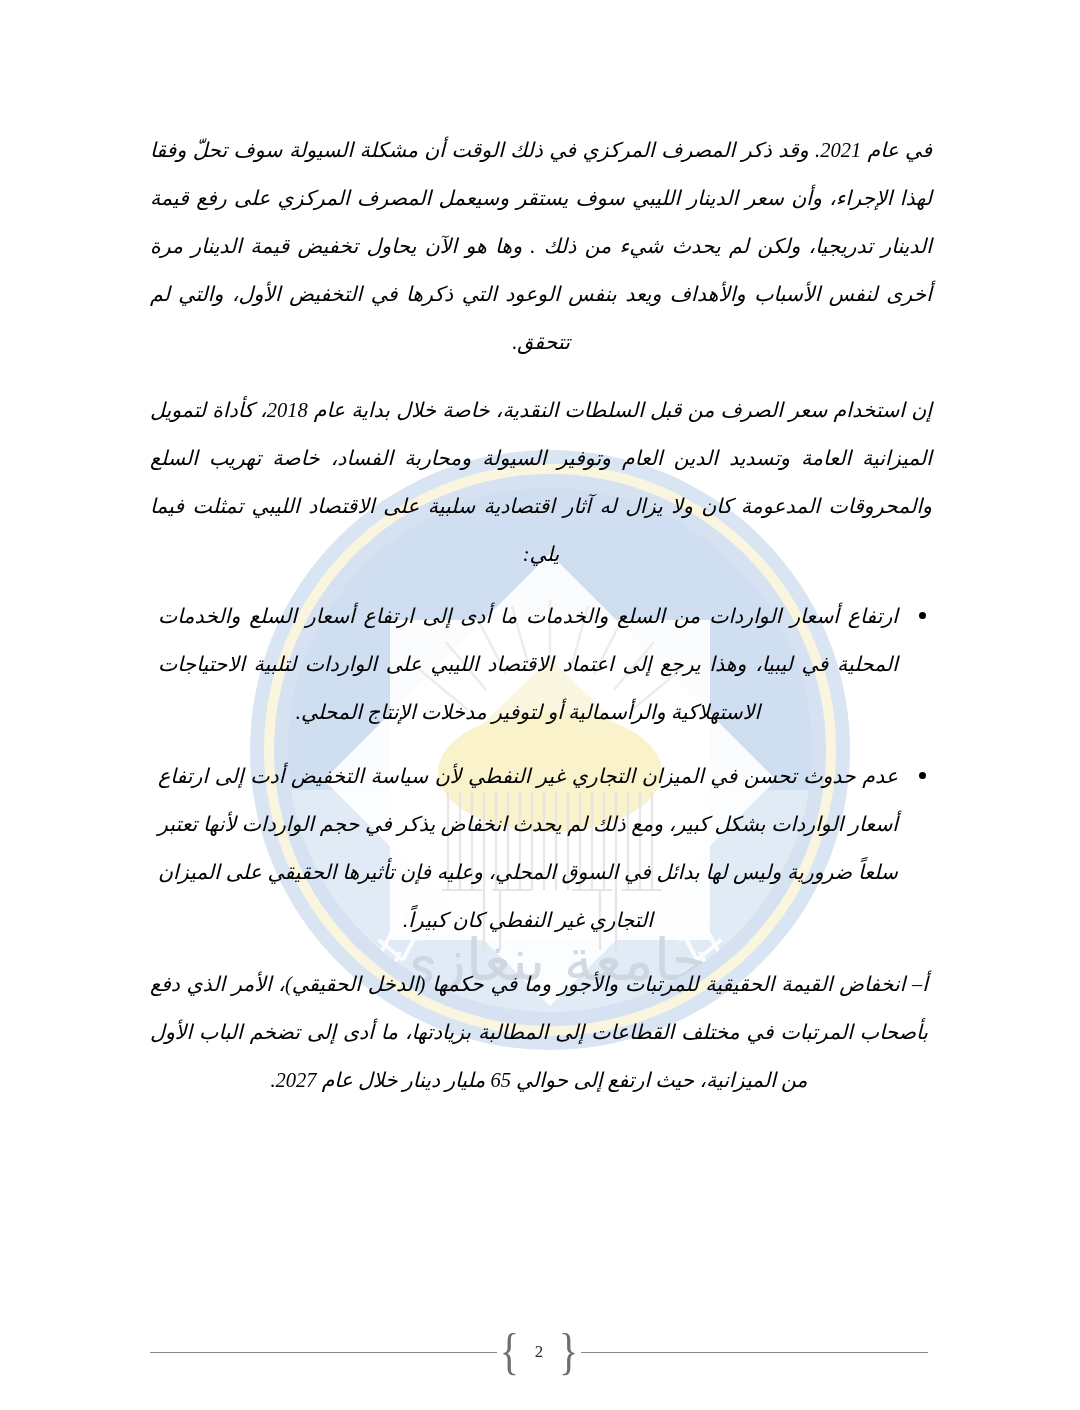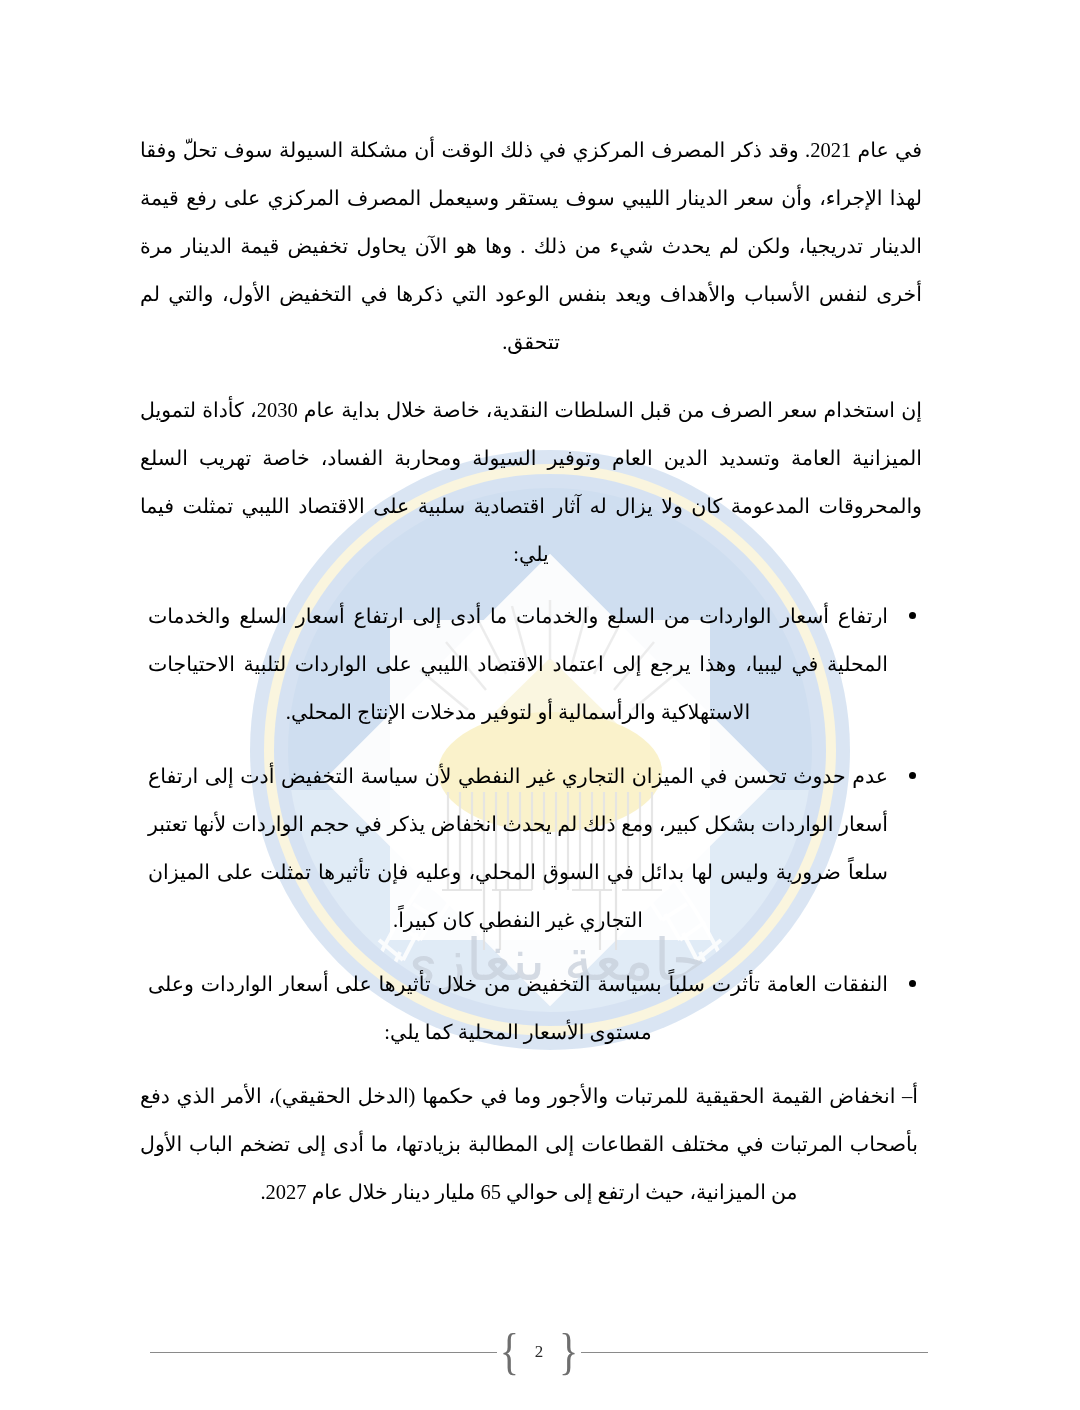--- a/index.html
+++ b/index.html
@@ -34,24 +34,25 @@
     height: 700px;
     opacity: 0.55;
     pointer-events: none;
     z-index: 0;
   }
   .watermark svg { width: 100%; height: 100%; display: block; }
 
   
   .content {
     position: absolute;
-    left: 140px;
+    left: 150px;
     top: 126px;
     width: 782px;
     z-index: 2;
+    font-style: italic;
   }
 
   p.para {
     margin: 0 0 20px 0;
     font-size: 20.5px;
     line-height: 48px;
     text-align: justify;
     text-align-last: center;
     letter-spacing: 0px;
     word-spacing: 1px;
@@ -258,26 +259,25 @@
 
         <text x="318" y="652" text-anchor="middle" font-family="'Liberation Sans', sans-serif" font-size="46" font-weight="bold" fill="#e8c44e" opacity="0.85">1955</text>
       </g>
     </svg>
   </div>
 
   <div class="content">
 
     <p class="para">في عام 2021. وقد ذكر المصرف المركزي في ذلك الوقت أن مشكلة السيولة سوف تحلّ وفقا لهذا الإجراء، وأن سعر الدينار الليبي سوف يستقر وسيعمل المصرف المركزي على رفع قيمة الدينار تدريجيا، ولكن لم يحدث شيء من ذلك . وها هو الآن يحاول تخفيض قيمة الدينار مرة أخرى لنفس الأسباب والأهداف ويعد بنفس الوعود التي ذكرها في التخفيض الأول، والتي لم تتحقق.</p>
 
-    <p class="para tight">إن استخدام سعر الصرف من قبل السلطات النقدية، خاصة خلال بداية عام 2030، كأداة لتمويل الميزانية العامة وتسديد الدين العام وتوفير السيولة ومحاربة الفساد، خاصة تهريب السلع والمحروقات المدعومة كان ولا يزال له آثار اقتصادية سلبية على الاقتصاد الليبي تمثلت فيما يلي:</p>
+    <p class="para tight">إن استخدام سعر الصرف من قبل السلطات النقدية، خاصة خلال بداية عام 2018، كأداة لتمويل الميزانية العامة وتسديد الدين العام وتوفير السيولة ومحاربة الفساد، خاصة تهريب السلع والمحروقات المدعومة كان ولا يزال له آثار اقتصادية سلبية على الاقتصاد الليبي تمثلت فيما يلي:</p>
 
     <ul class="bullets">
       <li>ارتفاع أسعار الواردات من السلع والخدمات ما أدى إلى ارتفاع أسعار السلع والخدمات المحلية في ليبيا، وهذا يرجع إلى اعتماد الاقتصاد الليبي على الواردات لتلبية الاحتياجات الاستهلاكية والرأسمالية أو لتوفير مدخلات الإنتاج المحلي.</li>
-      <li>عدم حدوث تحسن في الميزان التجاري غير النفطي لأن سياسة التخفيض أدت إلى ارتفاع أسعار الواردات بشكل كبير، ومع ذلك لم يحدث انخفاض يذكر في حجم الواردات لأنها تعتبر سلعاً ضرورية وليس لها بدائل في السوق المحلي، وعليه فإن تأثيرها تمثلت على الميزان التجاري غير النفطي كان كبيراً.</li>
-      <li>النفقات العامة تأثرت سلباً بسياسة التخفيض من خلال تأثيرها على أسعار الواردات وعلى مستوى الأسعار المحلية كما يلي:</li>
+      <li>عدم حدوث تحسن في الميزان التجاري غير النفطي لأن سياسة التخفيض أدت إلى ارتفاع أسعار الواردات بشكل كبير، ومع ذلك لم يحدث انخفاض يذكر في حجم الواردات لأنها تعتبر سلعاً ضرورية وليس لها بدائل في السوق المحلي، وعليه فإن تأثيرها الحقيقي على الميزان التجاري غير النفطي كان كبيراً.</li>
     </ul>
 
     <p class="subitem indent">أ– انخفاض القيمة الحقيقية للمرتبات والأجور وما في حكمها (الدخل الحقيقي)، الأمر الذي دفع بأصحاب المرتبات في مختلف القطاعات إلى المطالبة بزيادتها، ما أدى إلى تضخم الباب الأول من الميزانية، حيث ارتفع إلى حوالي 65 مليار دينار خلال عام 2027.</p>
 
 
   </div>
 
   <div class="footer">
     <div class="footer-inner">
       <span class="rule"></span>

